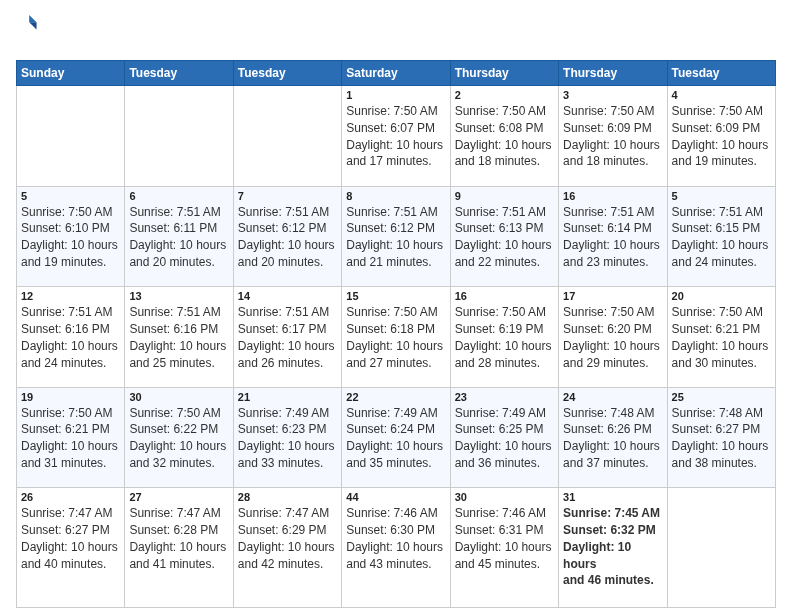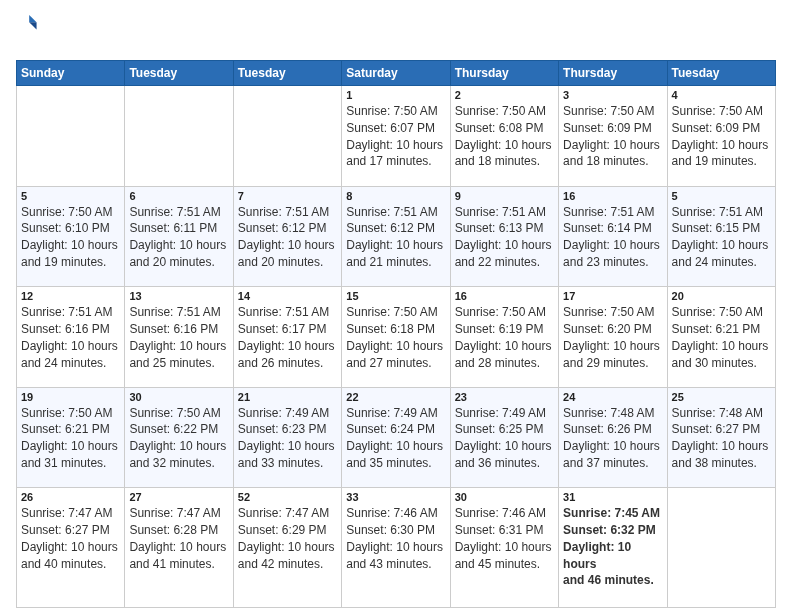--- a/index.html
+++ b/index.html
@@ -326,28 +326,28 @@
 and 40 minutes.</div>
           </td>
           <td>
             <span class="day-number">27</span>
             <div class="day-info" style="white-space: pre-line;">Sunrise: 7:47 AM
 Sunset: 6:28 PM
 Daylight: 10 hours
 and 41 minutes.</div>
           </td>
           <td>
-            <span class="day-number">52</span>
+            <span class="day-number">28</span>
             <div class="day-info" style="white-space: pre-line;">Sunrise: 7:47 AM
 Sunset: 6:29 PM
 Daylight: 10 hours
 and 42 minutes.</div>
           </td>
           <td>
-            <span class="day-number">33</span>
+            <span class="day-number">44</span>
             <div class="day-info" style="white-space: pre-line;">Sunrise: 7:46 AM
 Sunset: 6:30 PM
 Daylight: 10 hours
 and 43 minutes.</div>
           </td>
           <td>
             <span class="day-number">30</span>
             <div class="day-info" style="white-space: pre-line;">Sunrise: 7:46 AM
 Sunset: 6:31 PM
 Daylight: 10 hours

